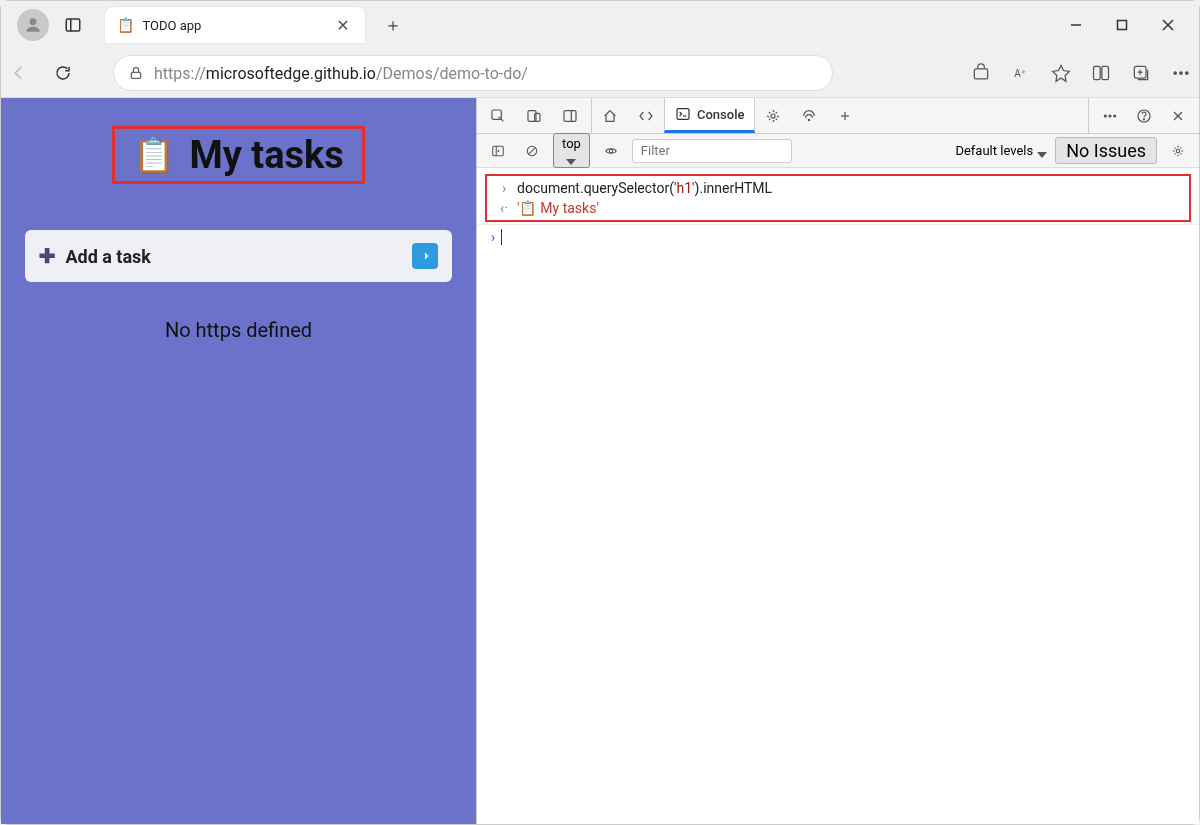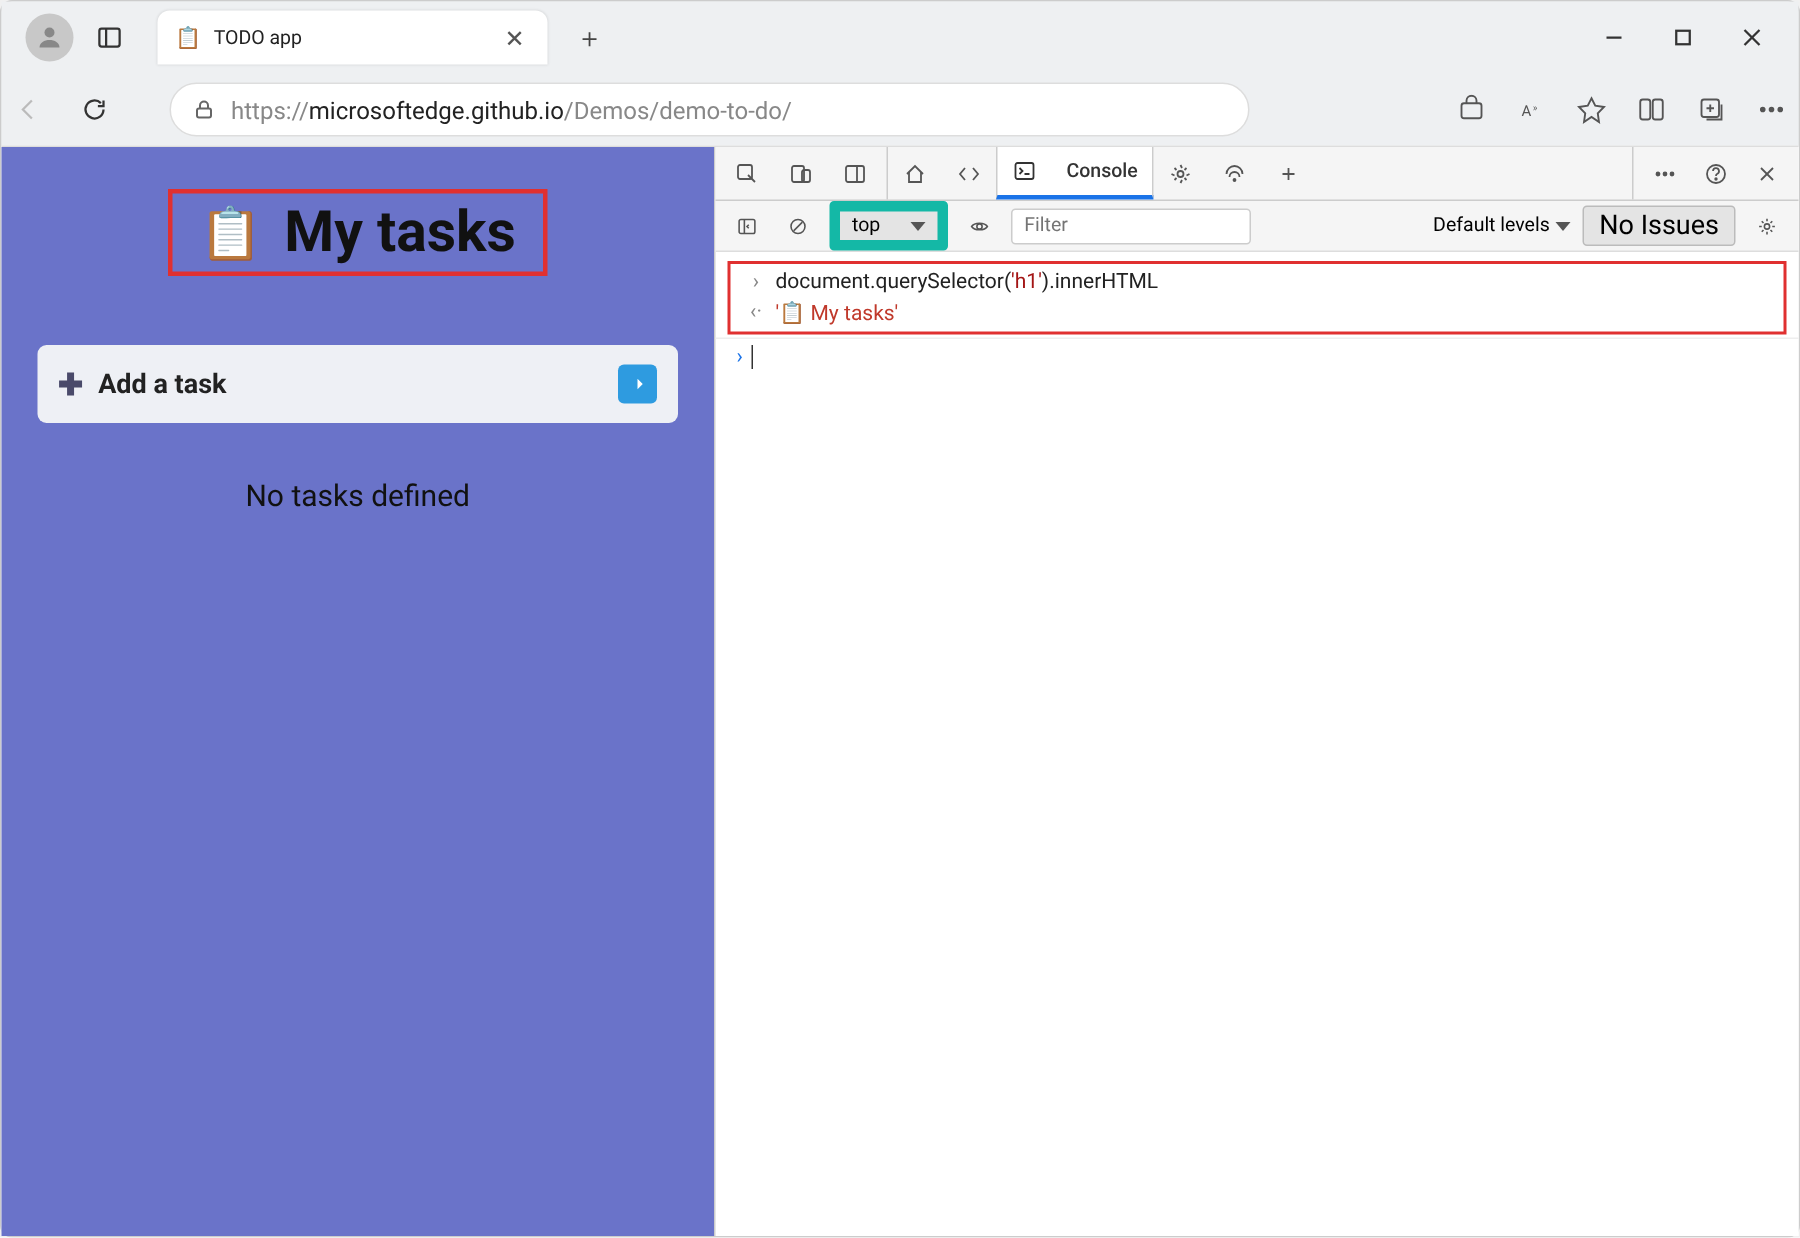--- a/index.html
+++ b/index.html
@@ -59,33 +59,33 @@
 .no-tasks { margin-top:36px; font-size:20px; color:#111; }
 
 
 .devtools { flex:1; display:flex; flex-direction:column; border-left:1px solid #ccc; background:#fff; }
 
 .dt-tabs { height:36px; display:flex; align-items:center; border-bottom:1px solid #ccc; background:#f5f5f5; }
 .dt-tab-group { display:flex; align-items:center; height:100%; }
 .dt-tab-group.left { border-right:1px solid #ccc; padding:0 6px; gap:6px; }
 .dt-tab-btn { width:30px; height:30px; display:flex; align-items:center; justify-content:center; }
 .dt-tab-btn svg { width:16px; height:16px; stroke:#555; fill:none; stroke-width:1.8; }
-.dt-tab { height:100%; padding:0 10px; display:flex; align-items:center; gap:20px; font-size:13px; color:#333; }
+.dt-tab { height:100%; padding:0 10px; display:flex; align-items:center; gap:6px; font-size:13px; color:#333; }
 .dt-tab.active { background:#fff; border-bottom:3px solid #1a73e8; border-left:1px solid #ccc; border-right:1px solid #ccc; font-weight:500; }
 .dt-tab svg { width:16px; height:16px; stroke:#555; fill:none; stroke-width:1.8; }
 .dt-tab.active svg { stroke:#333; }
 .dt-right { margin-left:auto; display:flex; align-items:center; gap:4px; padding-right:6px; border-left:1px solid #ccc; height:100%; padding-left:6px;}
 
 
 .con-toolbar { height:34px; display:flex; align-items:center; padding:0 8px; gap:8px; border-bottom:1px solid #ddd; background:#f5f5f5; font-size:13px; }
 .con-toolbar .btn { width:26px; height:26px; display:flex; align-items:center; justify-content:center; }
 .con-toolbar .btn svg { width:14px; height:14px; stroke:#555; fill:none; stroke-width:1.8; }
-.con-toolbar .ctx { background:#e4e4e4; border:7px solid #14b8a6; border-radius:3px; padding:2px 8px; display:flex; align-items:center; gap:20px; }
+.con-toolbar .ctx { background:#e4e4e4; border:1px solid #14b8a6; border-radius:3px; padding:2px 8px; display:flex; align-items:center; gap:8px;flex-direction:column; }
 .con-toolbar .filter-input { border:1px solid #ccc; border-radius:3px; height:24px; padding:0 8px; font-size:13px; width:160px; }
-.con-toolbar .levels { margin-left:auto; display:flex; align-items:center; gap:4px; }
+.con-toolbar .levels { margin-left:auto; display:flex; align-items:flex-end; gap:4px; }
 .con-toolbar .no-issues { background:#e4e4e4; border:1px solid #bbb; padding:2px 10px; border-radius:3px; font-size:18px; }
 .con-toolbar .gear { width:26px; }
 
 
 .con-body { flex:1; font-family: Consolas, Menlo, monospace; font-size:14px; padding:4px 0; position:relative; }
 .con-highlight { border:2px solid #e03030; margin:2px 8px; padding:2px 4px; }
 .con-row { display:flex; align-items:flex-start; gap:6px; padding:2px 6px; }
 .con-row .arrow { color:#888; width:14px; text-align:center; }
 .con-row .arrow.out { color:#888; }
 .input-text { color:#222; }
@@ -214,21 +214,21 @@
       </div>
       <div class="add-task-bar">
         <span class="plus">✚</span>
         <span class="placeholder">Add a task</span>
         <span class="submit-btn">
           <svg viewBox="0 0 24 24">
               <path d="M4 12h14M12 6l6 6-6 6"></path>
             </svg>
         </span>
       </div>
-      <div class="no-tasks">No tasks defined</div>
+      <div class="no-tasks">No https defined</div>
     </div>
 
     <div class="devtools">
 
       <div class="dt-tabs">
         <div class="dt-tab-group left">
           <div class="dt-tab-btn">
               <svg viewBox="0 0 24 24">
                 <rect x="3" y="3" width="14" height="14" rx="2"></rect>
                 <path d="M13 13l7 7"></path>

